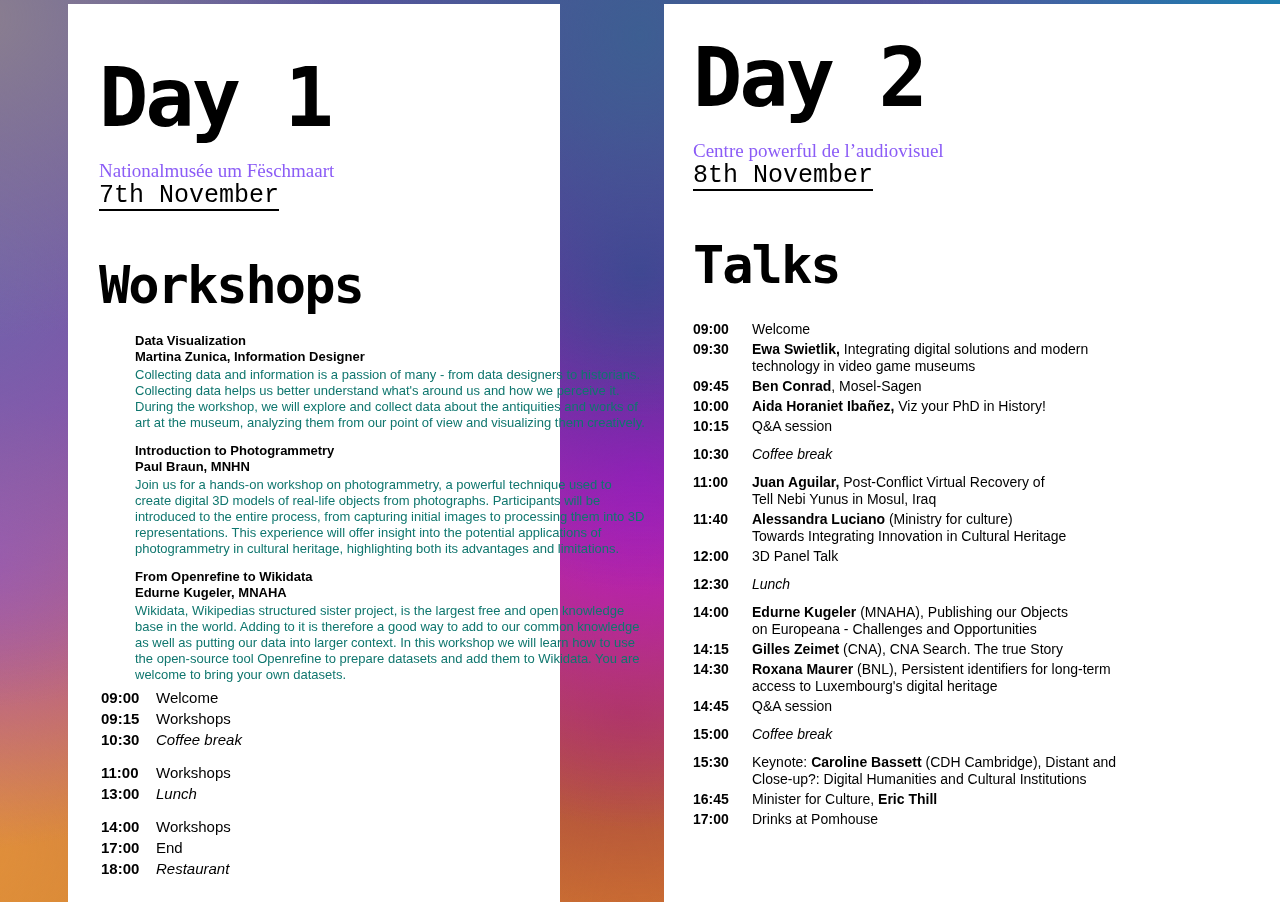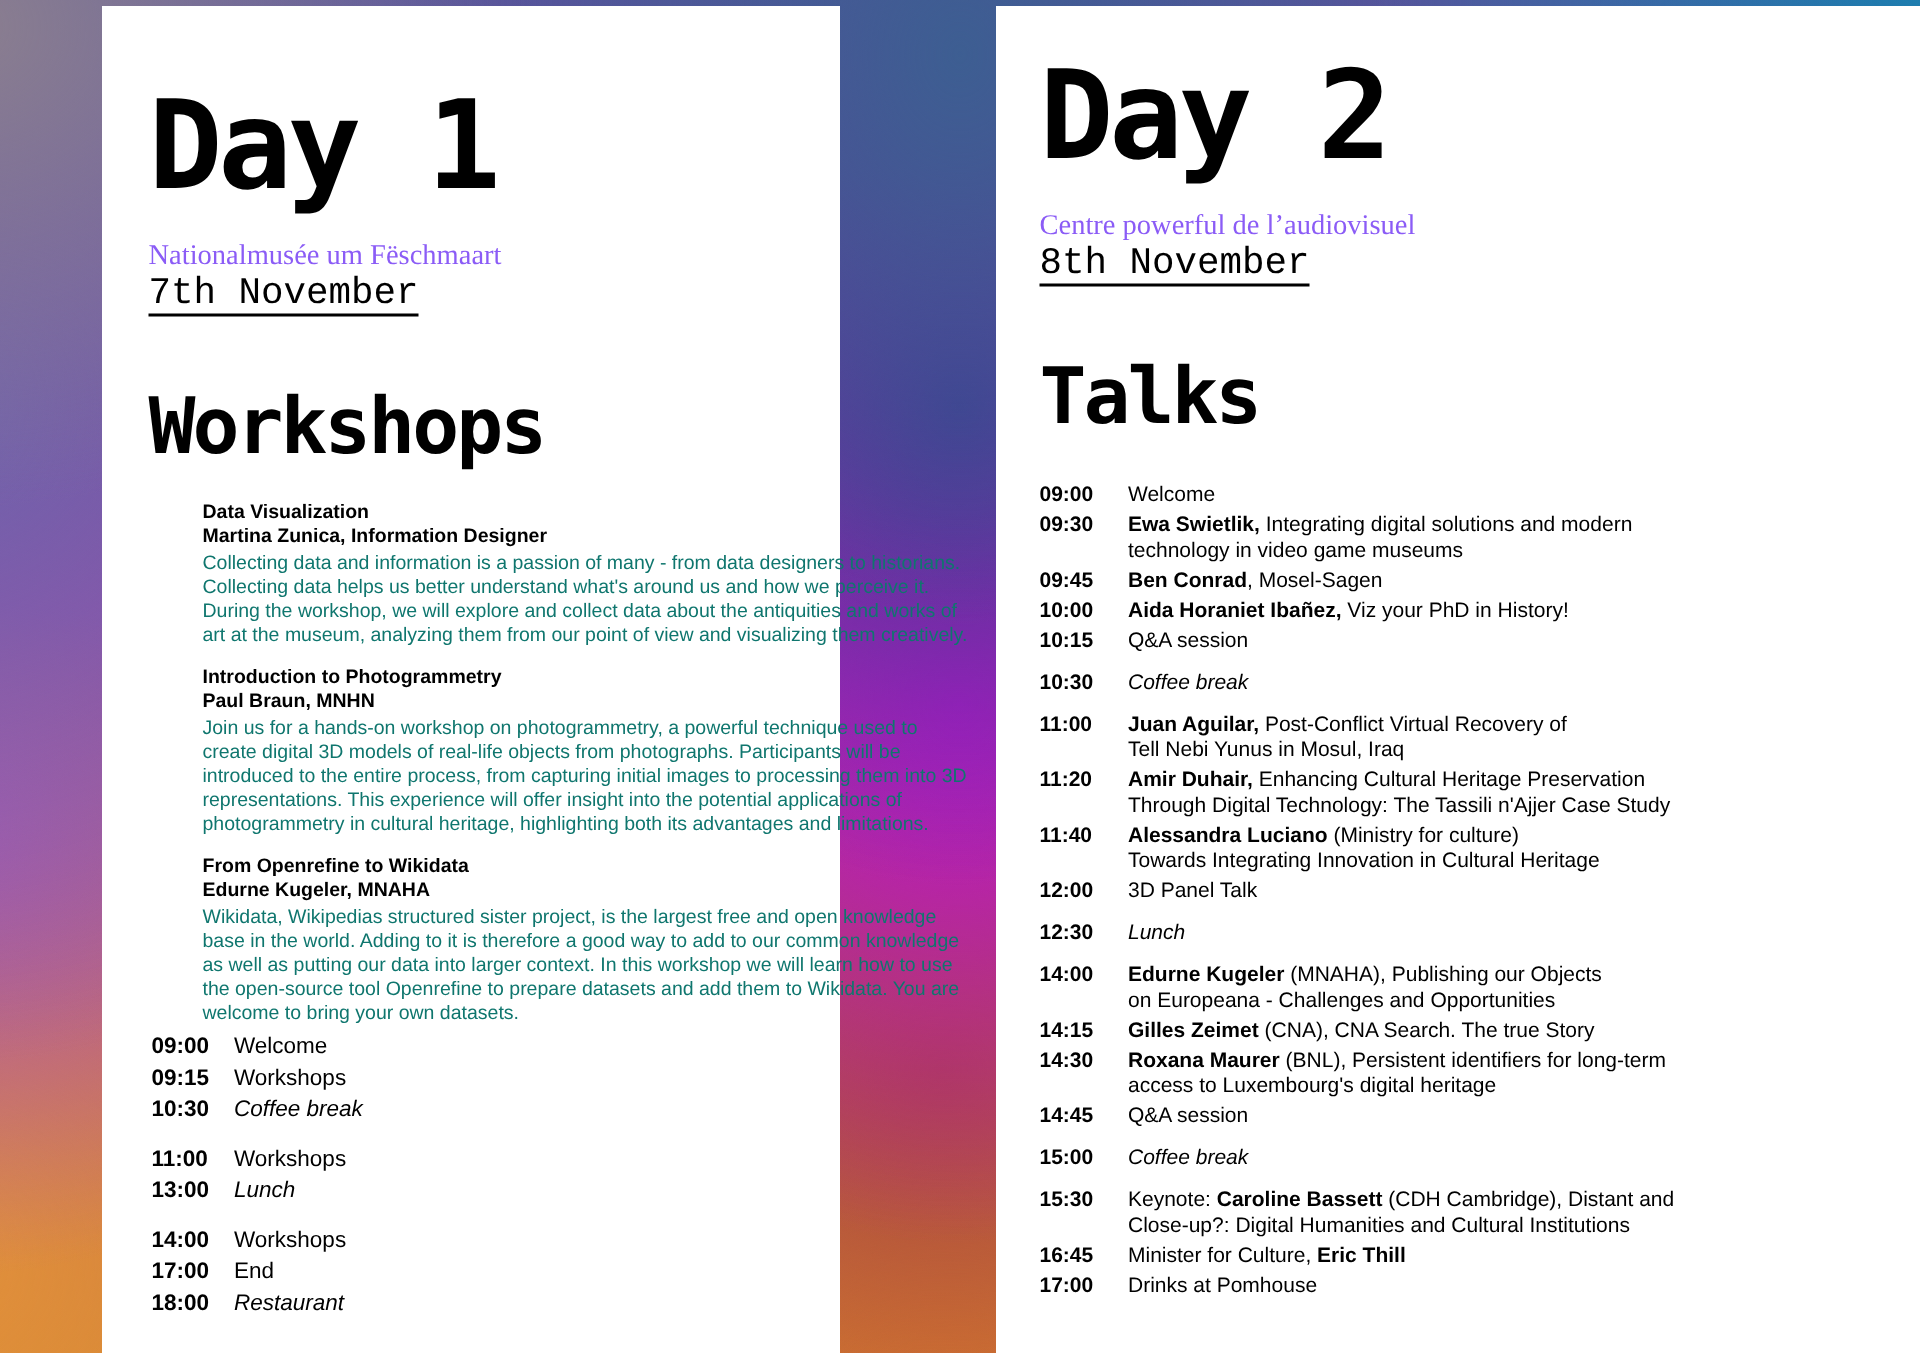--- a/index.html
+++ b/index.html
@@ -166,25 +166,20 @@
           <span class="sched-label"><span>Coffee break</span></span>
         </div>
       </div>
       <div class="sched-group">
         <div class="sched-row">
           <span class="sched-time">11:00</span>
           <span class="sched-label"><b>Juan Aguilar,</b><span> Post-Conflict Virtual Recovery of
 Tell Nebi Yunus in Mosul, Iraq</span></span>
         </div>
         <div class="sched-row">
-          <span class="sched-time">11:20</span>
-          <span class="sched-label"><b>Amir Duhair,</b><span> Enhancing Cultural Heritage Preservation
-Through Digital Technology: The Tassili n'Ajjer Case Study</span></span>
-        </div>
-        <div class="sched-row">
           <span class="sched-time">11:40</span>
           <span class="sched-label"><b>Alessandra Luciano</b><span> (Ministry for culture)
 Towards Integrating Innovation in Cultural Heritage</span></span>
         </div>
         <div class="sched-row">
           <span class="sched-time">12:00</span>
           <span class="sched-label"><span>3D Panel Talk</span></span>
         </div>
       </div>
       <div class="sched-group">

